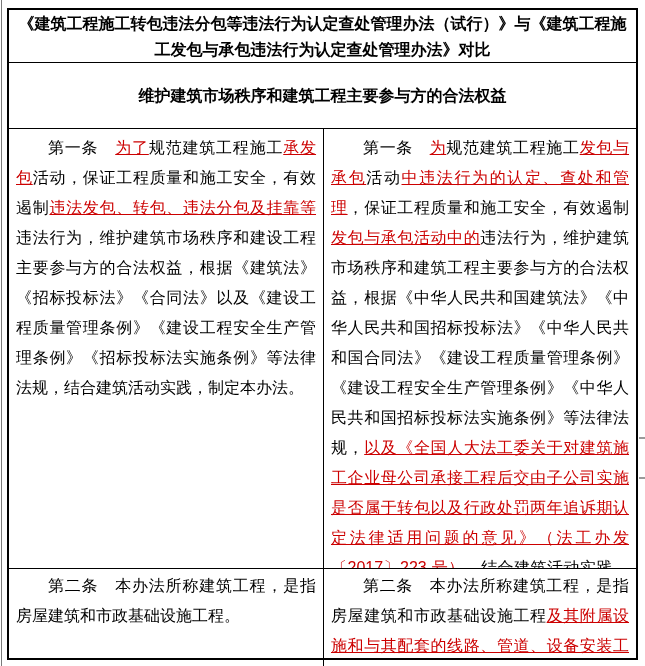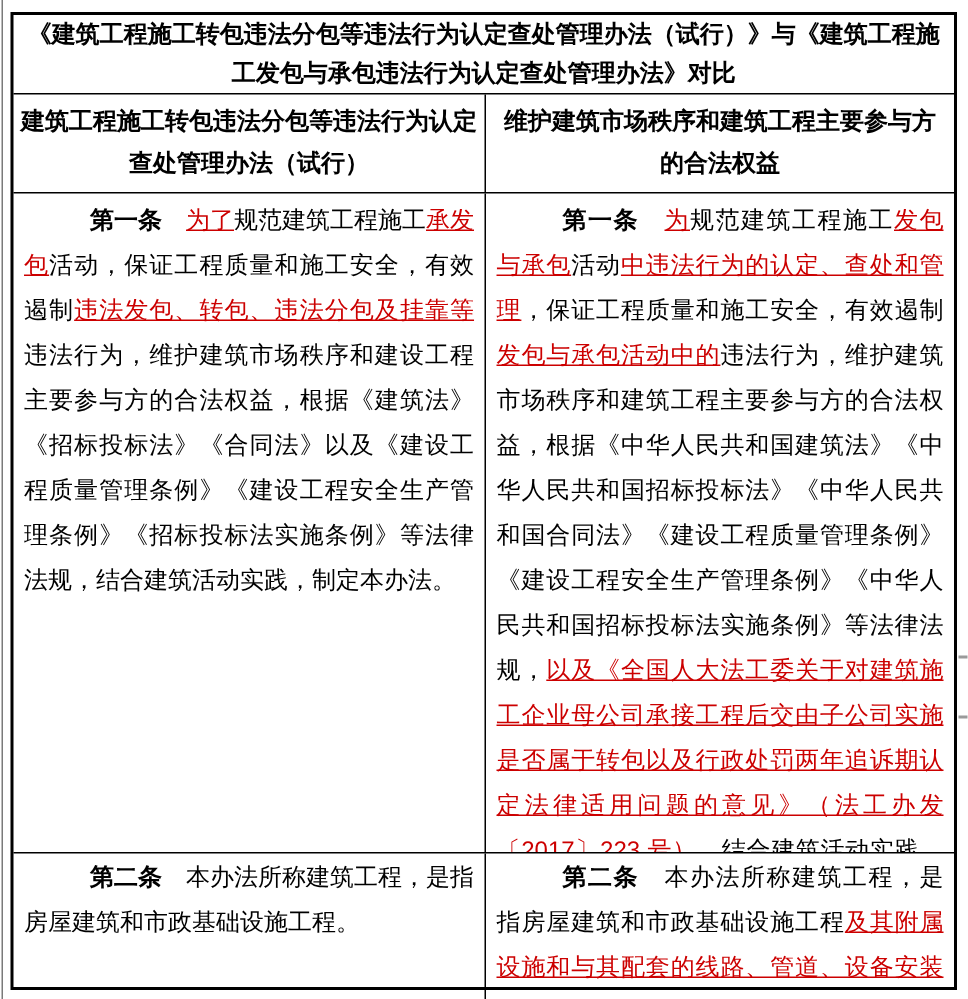--- a/index.html
+++ b/index.html
@@ -51,39 +51,38 @@
     padding:4px 7px 0 7px;
     overflow:hidden;
   }
   .body-cell.right{flex:1 1 auto;width:auto;border-right:none;}
   .body-cell p{
     text-indent:2em;
     text-align:justify;
     line-height:30px;
   }
   .body-row-2 .body-cell{padding-top:2px;}
-  .b{font-weight:bold;margin-left:12px;}
+  .b{font-weight:normal;}
   .r{color:var(--red);text-decoration:underline;}
   .tick{
     position:absolute;width:7px;height:2px;background:#9a9a9a;left:639px;
   }
   .tick-1{top:437px;}
   .tick-2{top:477px;}
 </style>
 </head>
 <body>
 
 <div class="edge-line"></div>
 
 <div class="cmp-table">
 
   <div class="title-row">《建筑工程施工转包违法分包等违法行为认定查处管理办法（试行）》与《建筑工程施工发包与承包违法行为认定查处管理办法》对比</div>
 
   <div class="cols header-row">
-    <div class="header-cell left">建筑工程施工转包违法分包等违法行为认定查处管理办法（试行）</div>
     <div class="header-cell right">维护建筑市场秩序和建筑工程主要参与方的合法权益</div>
   </div>
 
   <div class="cols body-row-1">
     <div class="body-cell left">
       <p><span class="b">第一条</span><span>　</span><span class="r">为了</span><span>规范建筑工程施工</span><span class="r">承发包</span><span>活动，保证工程质量和施工安全，有效遏制</span><span class="r">违法发包、转包、违法分包及挂靠等</span><span>违法行为，维护建筑市场秩序和建设工程主要参与方的合法权益，根据《建筑法》《招标投标法》《合同法》以及《建设工程质量管理条例》《建设工程安全生产管理条例》《招标投标法实施条例》等法律法规，结合建筑活动实践，制定本办法。</span></p>
     </div>
     <div class="body-cell right">
       <p><span class="b">第一条</span><span>　</span><span class="r">为</span><span>规范建筑工程施工</span><span class="r">发包与承包</span><span>活动</span><span class="r">中违法行为的认定、查处和管理</span><span>，保证工程质量和施工安全，有效遏制</span><span class="r">发包与承包活动中的</span><span>违法行为，维护建筑市场秩序和建筑工程主要参与方的合法权益，根据《中华人民共和国建筑法》《中华人民共和国招标投标法》《中华人民共和国合同法》《建设工程质量管理条例》《建设工程安全生产管理条例》《中华人民共和国招标投标法实施条例》等法律法规，</span><span class="r">以及《全国人大法工委关于对建筑施工企业母公司承接工程后交由子公司实施是否属于转包以及行政处罚两年追诉期认定法律适用问题的意见》（法工办发〔2017〕223 号），</span><span>结合建筑活动实践，制定本办法。</span></p>
     </div>

